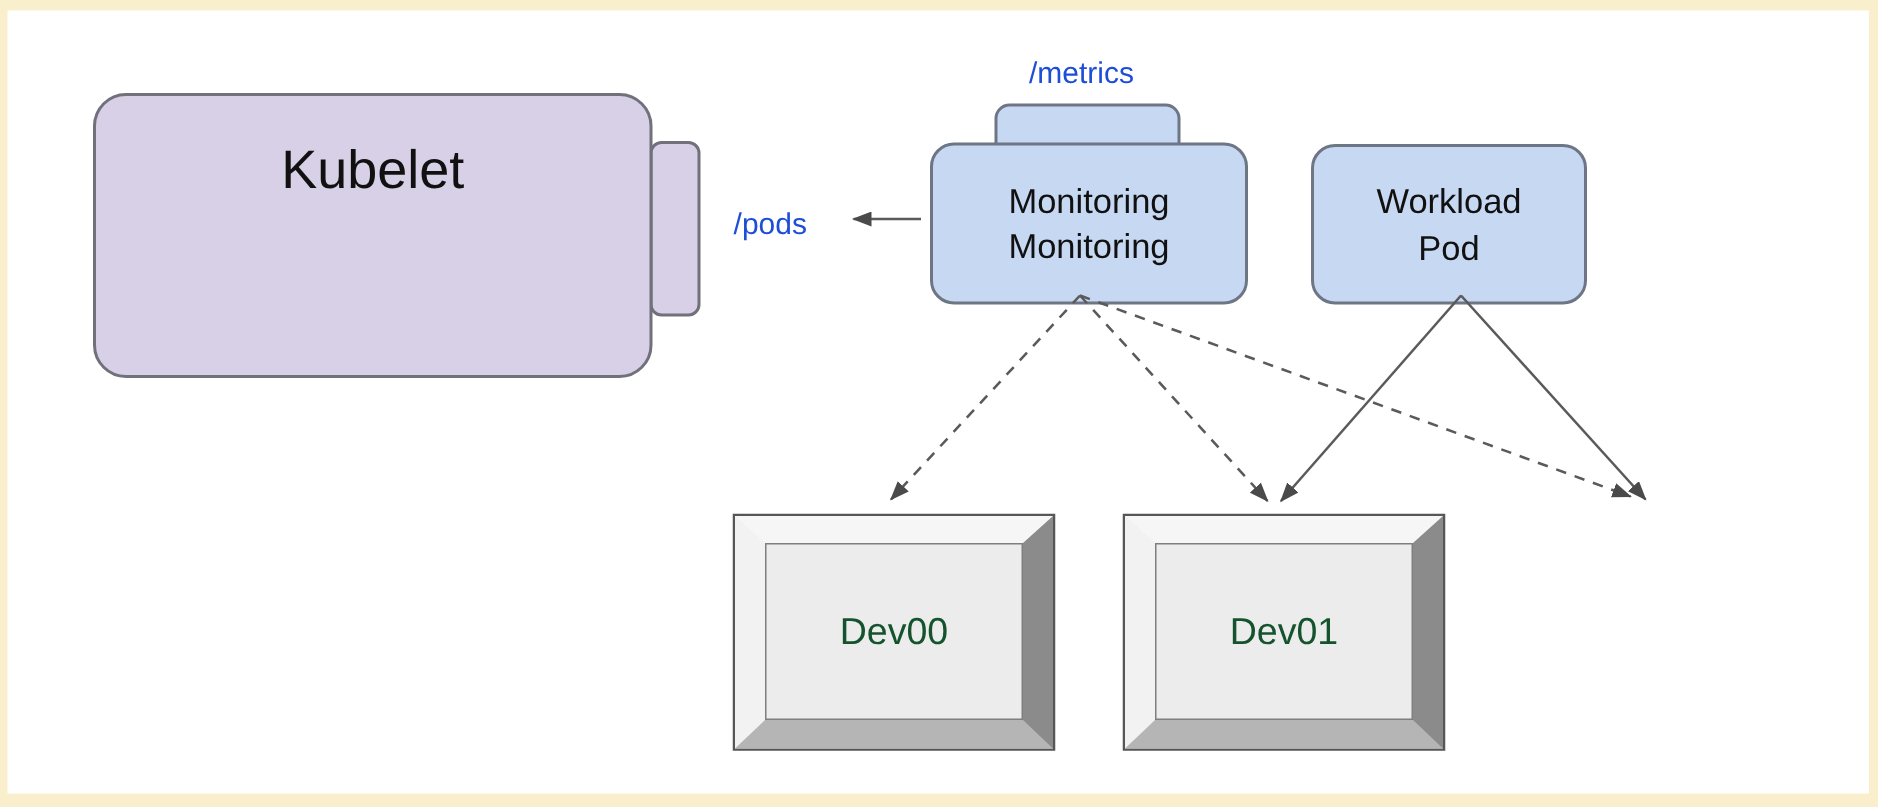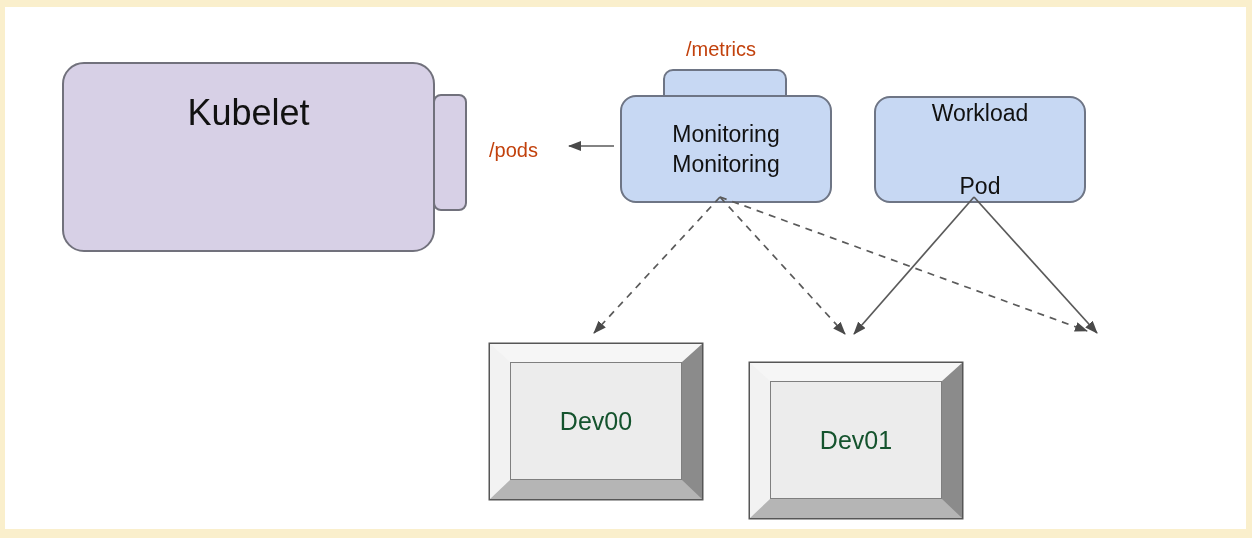--- a/index.html
+++ b/index.html
@@ -35,45 +35,45 @@
     left:658px; top:62px; width:124px; height:56px;
     background:#c7d8f3; border:2px solid #6e7585; border-radius:10px;
     z-index:2;
   }
   .monitoring {
     left:615px; top:88px; width:212px; height:108px;
     background:#c7d8f3; border-color:#6e7585; border-radius:16px;
     font-size:23px; line-height:1.32; z-index:3;
   }
   .workload {
-    left:869px; top:89px; width:212px; height:107px;
+    left:869px; top:89px; width:184px; height:107px;
     background:#c7d8f3; border-color:#6e7585; border-radius:16px;
-    font-size:23px; line-height:1.32; z-index:3;justify-content:space-between;
+    font-size:23px; line-height:1.32; z-index:3;
   }
 
   
   .endpoint-label {
-    color:#c2410c; font-size:20px; text-align:center; z-index:4;
+    color:#1d4ed8; font-size:20px; text-align:center; z-index:4;
   }
   .pods-label    { left:462px; top:132px; width:76px;padding-left:17px; }
   .metrics-label { left:656px; top:31px;  width:120px; }
 
   
   .dev {
     width:212px; height:155px;
     background:#ececec;
     border-style:solid;
     border-width:18px 20px 19px 20px;
     border-color:#f6f6f6 #8b8b8b #b5b5b5 #f2f2f2;
     box-shadow: 0 0 0 1.5px #565656, inset 0 0 0 1px #7f7f7f;
     display:flex; align-items:center; justify-content:center;
     font-size:25px; color:#14532d; z-index:3;
   }
   .dev00 { left:485px;  top:337px; }
-  .dev01 { left:745px;  top:337px;margin-top:19px; }
+  .dev01 { left:745px;  top:337px; }
   .dev02 { left:1002px; top:337px; width:211px; }
 
   #arrow-layer {
     position:absolute; left:0; top:0; width:1252px; height:538px;
     z-index:5; pointer-events:none;
   }
 </style>
 </head>
 <body>
 

